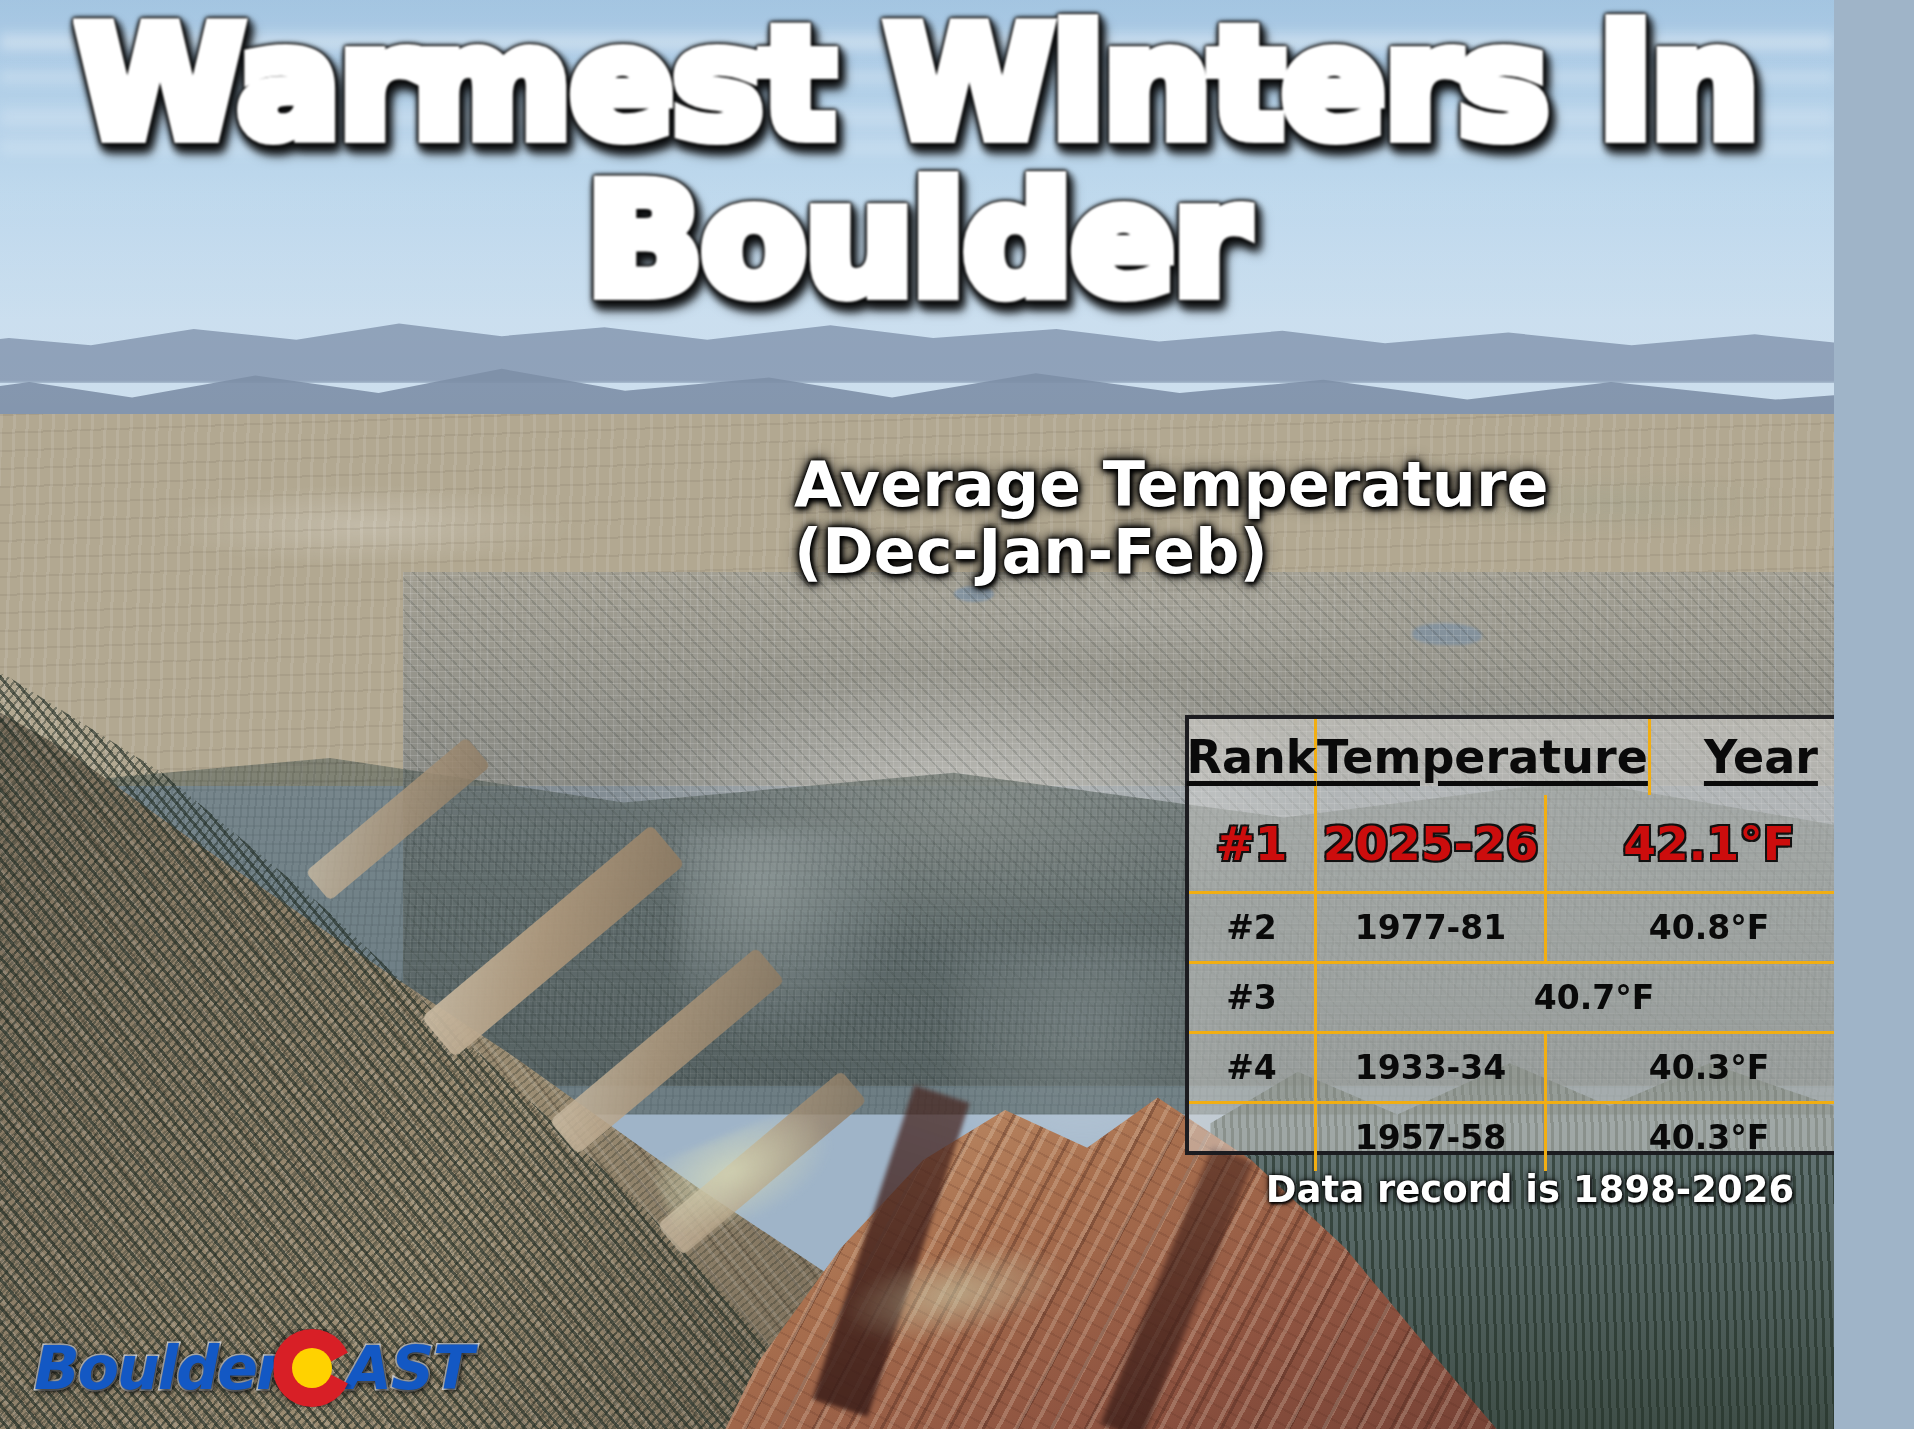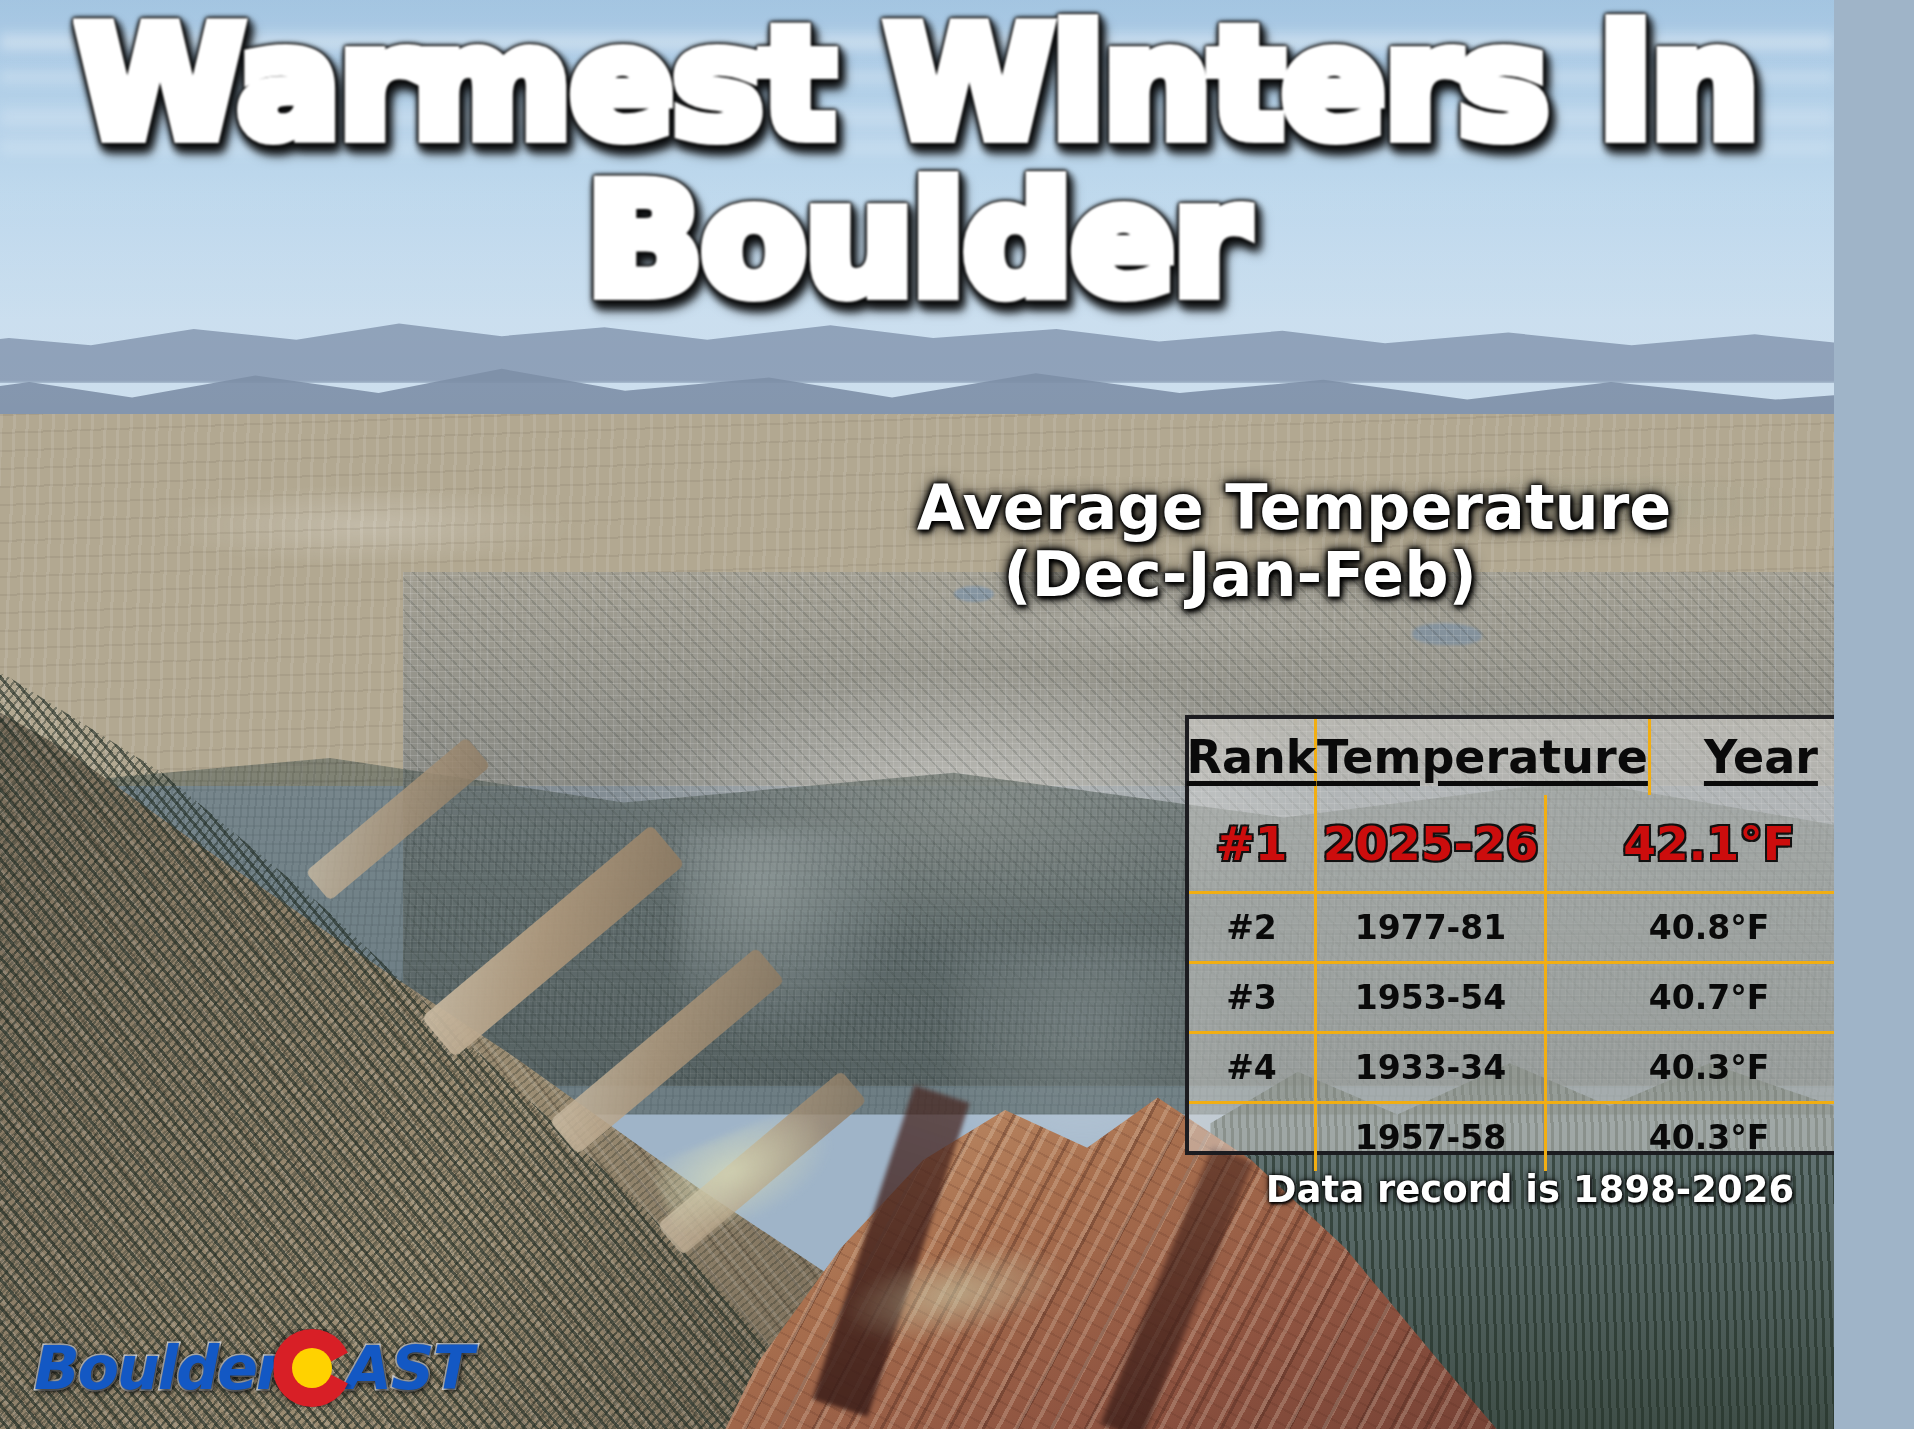--- a/index.html
+++ b/index.html
@@ -249,23 +249,22 @@
     text-stroke:14px #fff;
     z-index:-1;
     filter:blur(1px) drop-shadow(3px 6px 4px rgba(0,0,0,.45));
     -webkit-background-clip:border-box;
     background:none;
   }
 
   
   .subtitle {
     position:absolute; right:40px; top:452px;
-    width:1000px; text-align:center;
+    width:1000px; text-align:left;
     z-index:20;
-    margin-top:23px;
   }
   .subtitle div {
     font-family:"DejaVu Sans", sans-serif;
     font-weight:700;
     font-size:62px;
     line-height:1.08;
     color:#ffffff;
     text-shadow:
       0 0 3px #000, 0 0 6px #000, 0 0 10px #000,
       0 0 16px rgba(0,0,0,.8), 2px 3px 5px rgba(0,0,0,.9);
@@ -457,21 +456,20 @@
     </div>
 
     <div class="row norm">
       <div class="cell c-rank">#2</div>
       <div class="cell c-year">1977-81</div>
       <div class="cell c-temp">40.8°F</div>
     </div>
 
     <div class="row norm">
       <div class="cell c-rank">#3</div>
-      <div class="cell c-year">1953-54</div>
       <div class="cell c-temp">40.7°F</div>
     </div>
 
     <div class="row norm">
       <div class="cell c-rank">#4</div>
       <div class="cell c-year">1933-34</div>
       <div class="cell c-temp">40.3°F</div>
     </div>
 
     <div class="row norm">

